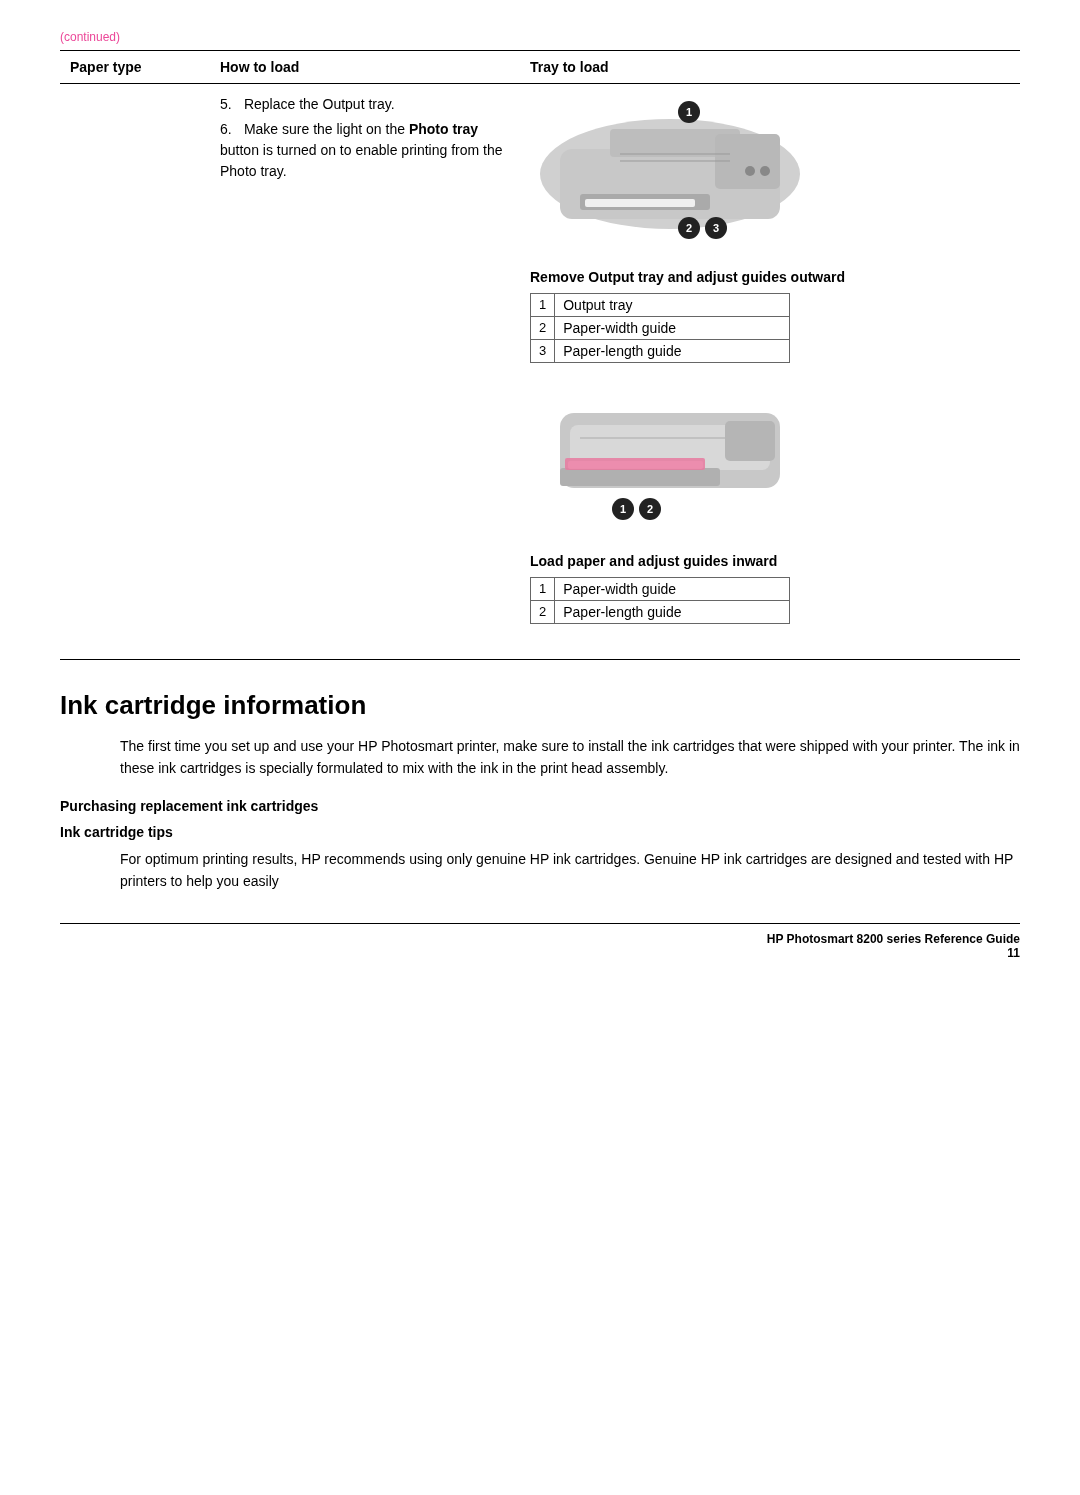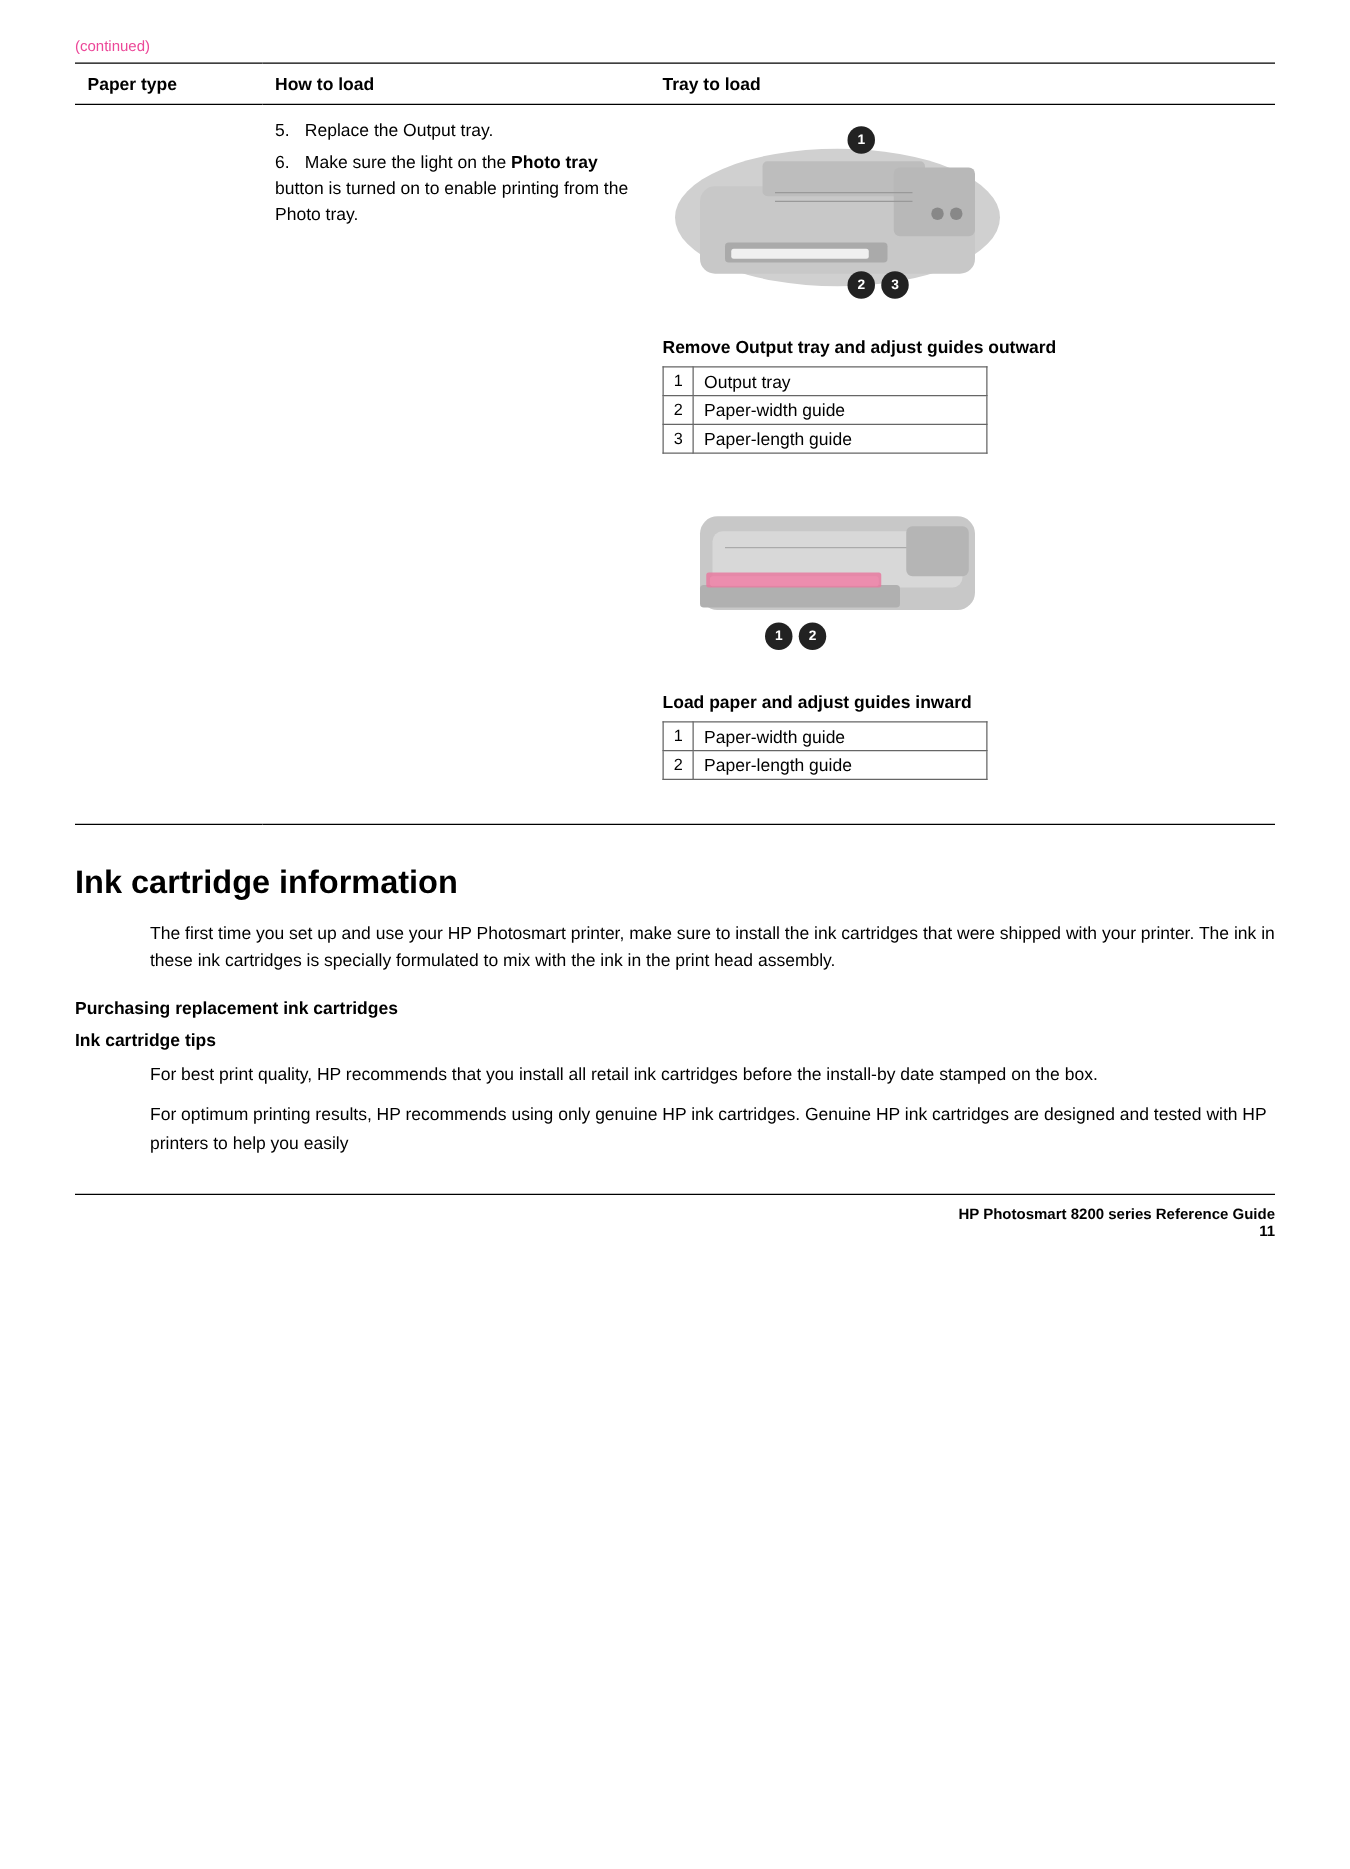--- a/index.html
+++ b/index.html
@@ -308,21 +308,20 @@
 <div>
   <h1 class="section-title">Ink cartridge information</h1>
   <p class="section-body">The first time you set up and use your HP Photosmart printer, make sure to install the ink cartridges that were shipped with your printer. The ink in these ink cartridges is specially formulated to mix with the ink in the print head assembly.</p>
 
   <div>
     <p class="subsection-title">Purchasing replacement ink cartridges</p>
   </div>
 
   <div>
     <p class="subsection-title">Ink cartridge tips</p>
-    <p class="subsection-body">For best print quality, HP recommends that you install all retail ink cartridges before the install-by date stamped on the box.</p>
     <p class="subsection-body">For optimum printing results, HP recommends using only genuine HP ink cartridges. Genuine HP ink cartridges are designed and tested with HP printers to help you easily</p>
   </div>
 </div>
 
 <div class="footer-bar">
   <span class="footer-left">HP Photosmart 8200 series Reference Guide</span>
   <span class="footer-right">11</span>
 </div>
 
 </body></html>

